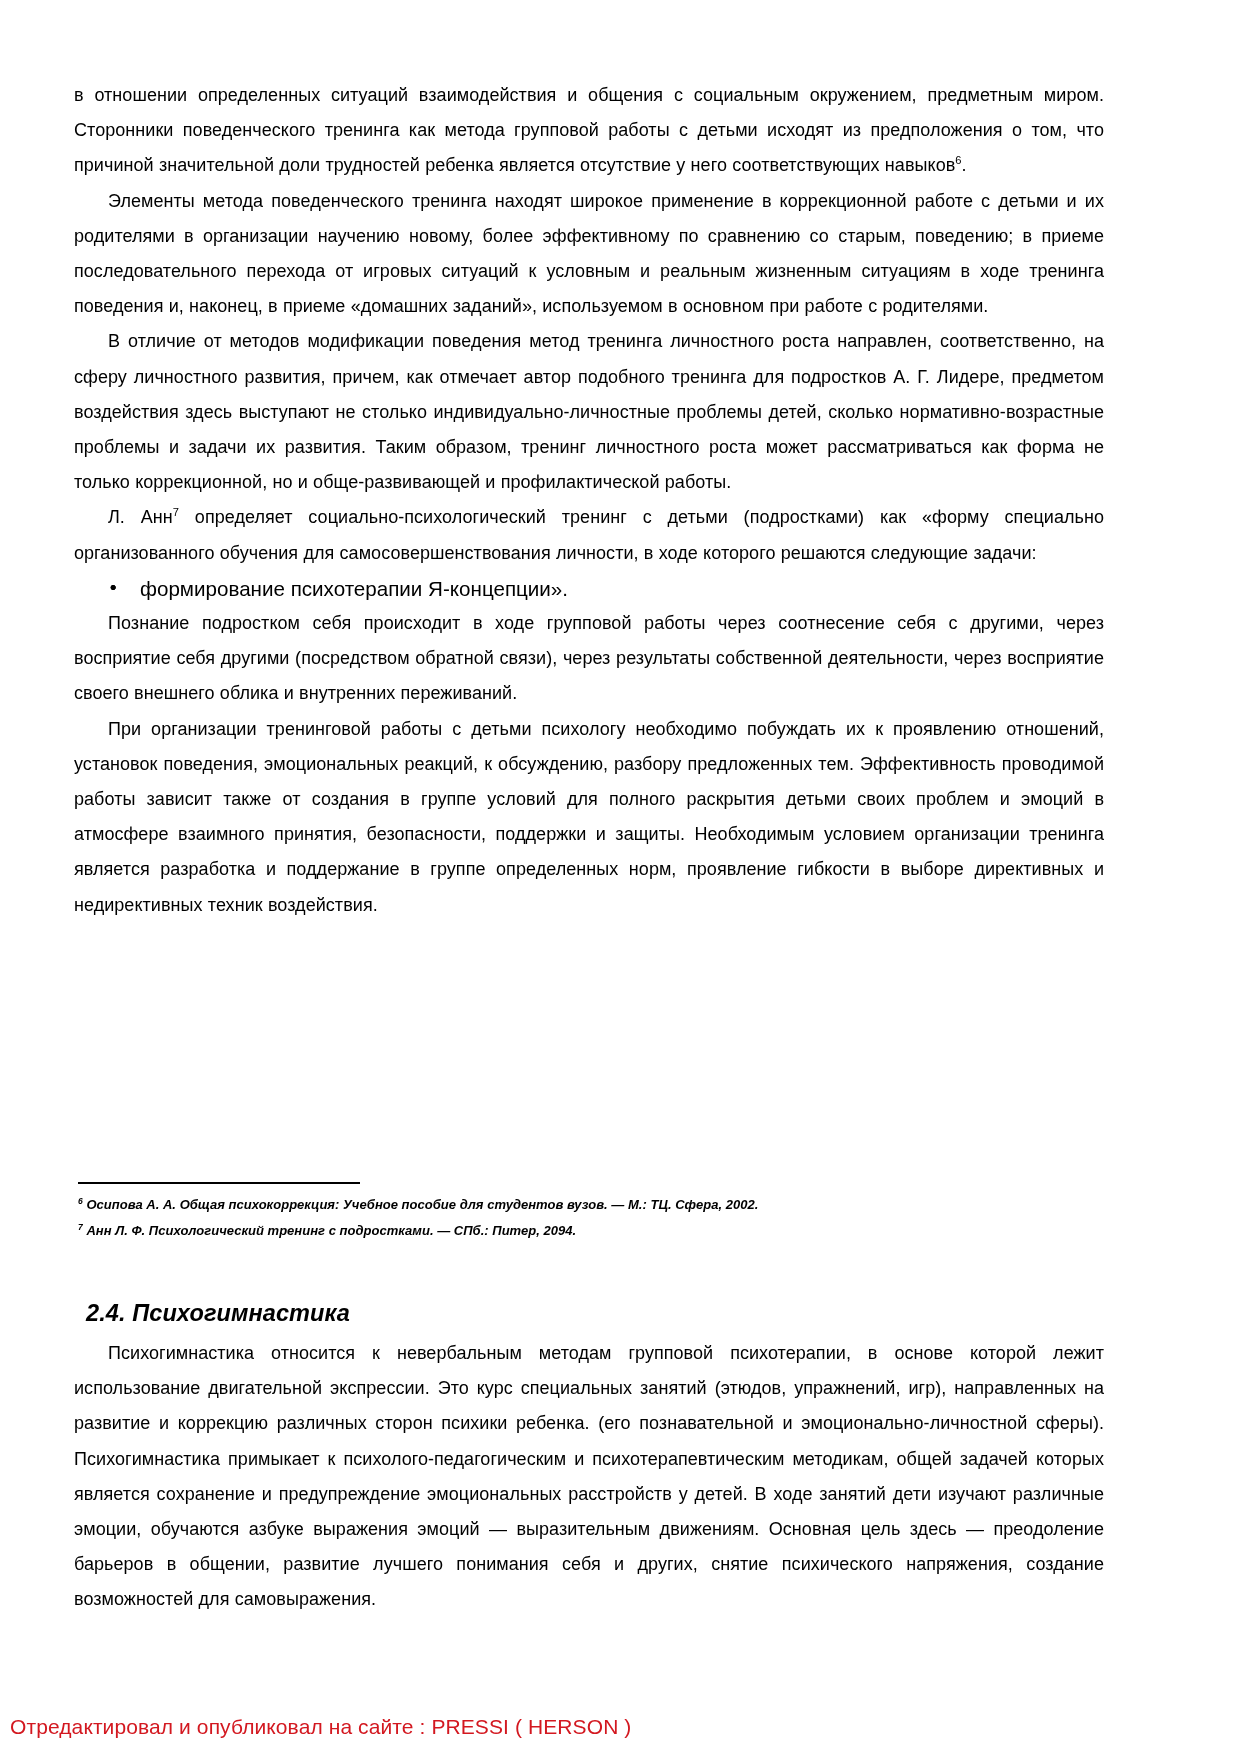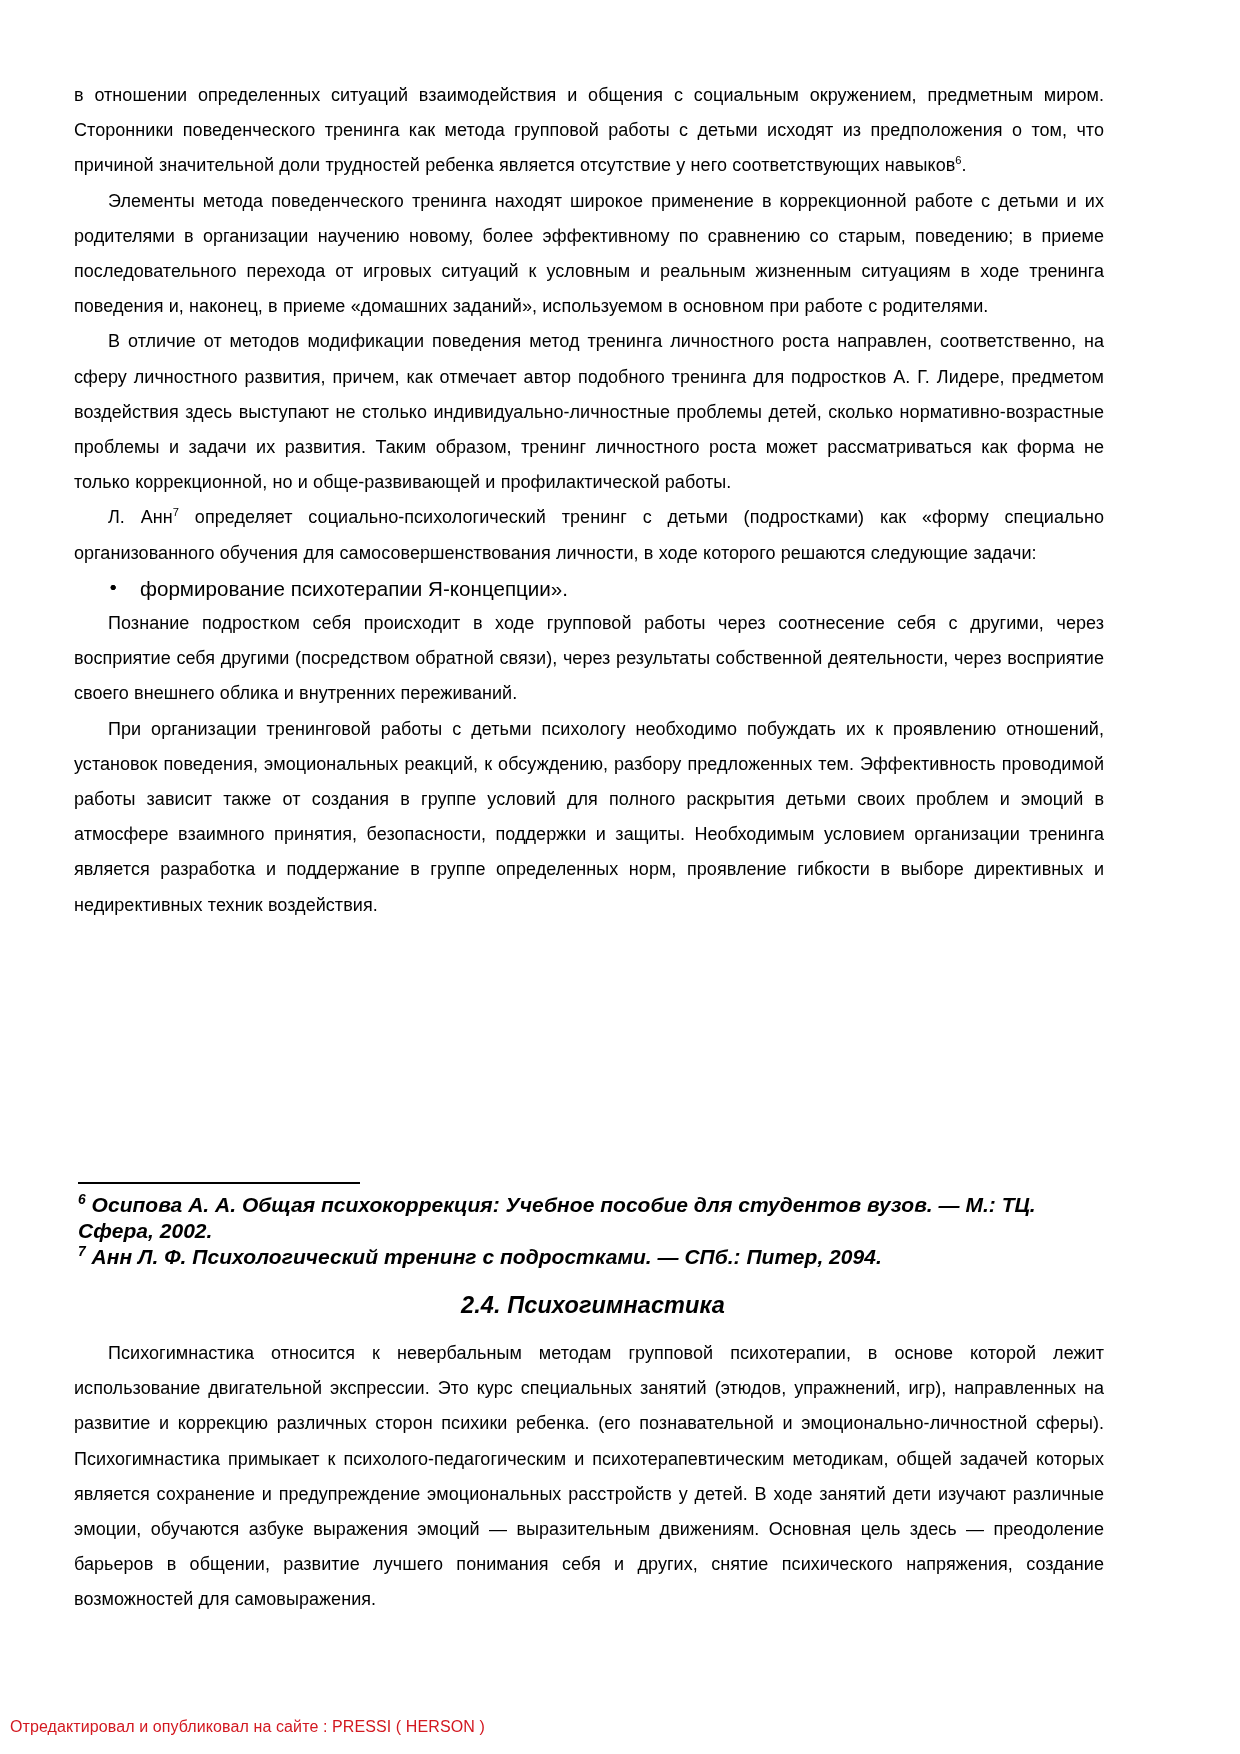--- a/index.html
+++ b/index.html
@@ -67,60 +67,59 @@
     width: 1030px;
   }
   .footnote-rule {
     width: 282px;
     height: 0;
     border-top: 2px solid #000000;
     margin: 0 0 8px 4px;
   }
   .footnote {
     margin: 0;
-    font-size: 21px;
+    font-size: 13px;
     line-height: 26px;
     font-style: italic;
     font-weight: bold;
     letter-spacing: 0.02px;
     padding-left: 4px;
   }
   .footnote sup {
     font-size: 0.66em;
     vertical-align: super;
     line-height: 0;
     font-style: italic;
     font-weight: bold;
   }
   .section-heading {
     position: absolute;
     left: 74px;
     top: 1288px;
     width: 1030px;
-    margin: 4px;
-    text-align: center;
+    margin: 12px;
     font-size: 23.5px;
     font-weight: bold;
     font-style: italic;
     letter-spacing: 0.1px;
   }
   .section-body {
     position: absolute;
     left: 74px;
     top: 1336px;
     width: 1030px;
   }
   .footer-banner {
     position: absolute;
     left: 0;
     top: 1712px;
     width: 1240px;
     padding-left: 10px;
     box-sizing: border-box;
-    font-size: 16px;
+    font-size: 21px;
     line-height: 30px;
     color: #d31820;
     letter-spacing: 0.1px;
     white-space: nowrap;
   }
 </style>
 </head>
 <body>
 
 <div class="page">

